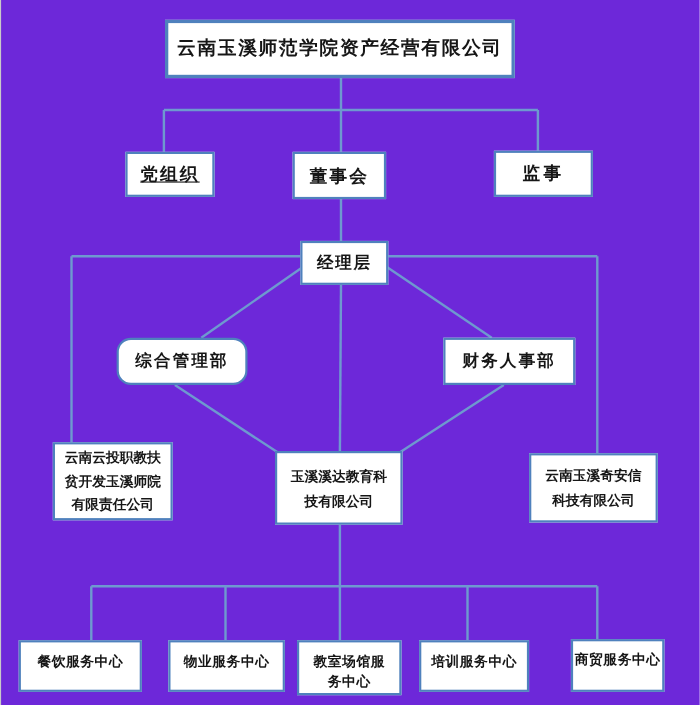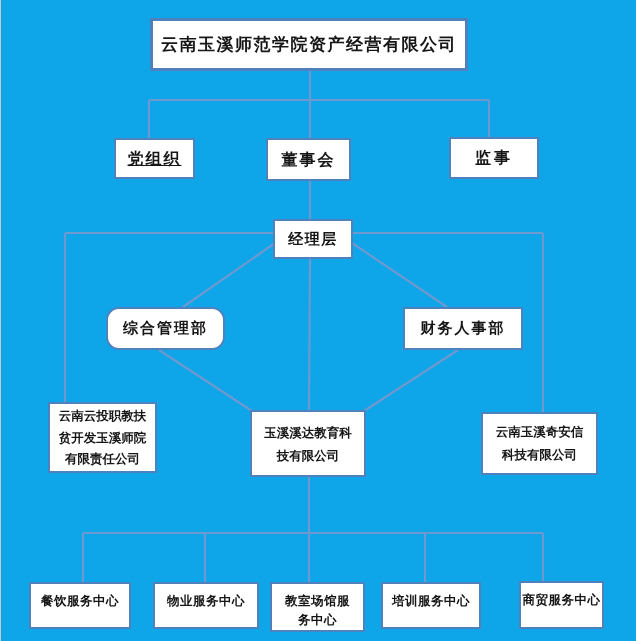--- a/index.html
+++ b/index.html
@@ -5,21 +5,21 @@
   html, body {
     margin: 0;
     padding: 0;
     background: #ffffff;
     font-family: "DejaVu Sans", "Liberation Sans", sans-serif;
   }
   #canvas {
     position: relative;
     width: 636px;
     height: 641px;
-    background: #0ea5e9;
+    background: #6d28d9;
     border-left: 1px solid #c9c9c9;
     border-bottom: 1px solid #c9c9c9;
     overflow: hidden;
   }
   #lines {
     position: absolute;
     left: 0; top: 0;
     width: 636px; height: 641px;
     z-index: 1;
   }
@@ -43,21 +43,21 @@
   .party-box  { left:113px; top:138px; width:81px;  height:41px; font-size:16px; letter-spacing:2px;text-decoration:underline; }
   .board-box  { left:265px; top:138px; width:85px;  height:43px; font-size:16px; letter-spacing:2px; }
   .superv-box { left:448px; top:137px; width:90px;  height:42px; font-size:16px; letter-spacing:3px; }
   .mgmt-box   { left:272px; top:219px; width:80px;  height:40px; font-size:15px; letter-spacing:1.5px; }
   .admin-box  { left:105px; top:307px; width:119px; height:43px; font-size:15px; letter-spacing:2px;border-radius:13px; }
   .finance-box{ left:402px; top:307px; width:120px; height:43px; font-size:15px; letter-spacing:2px; }
   .sub-left   { left:22px;  top:402px; width:109px; height:71px; font-size:12.5px; line-height:1.75;margin-left:25px; }
   .sub-center { left:249px; top:410px; width:116px; height:67px; font-size:12.5px; line-height:1.8; justify-content:flex-end; padding-bottom:8px; }
   .sub-right  { left:480px; top:412px; width:117px; height:63px; font-size:12.5px; line-height:1.8; }
   .svc { top:582px; height:47px; font-size:12.5px; letter-spacing:0.5px; justify-content:flex-start; padding-top:8px; line-height:1.5; }
-  .svc-1 { left:28px;  width:102px; }
+  .svc-1 { left:16px;  width:112px; }
   .svc-2 { left:152px; width:106px; }
   .svc-3 { left:269px; width:95px; height:50px; }
   .svc-4 { left:380px; width:100px; }
   .svc-5 { left:518px; top:581px; width:85px; height:48px; }
 </style>
 </head>
 <body>
 
 <div id="canvas">
 

